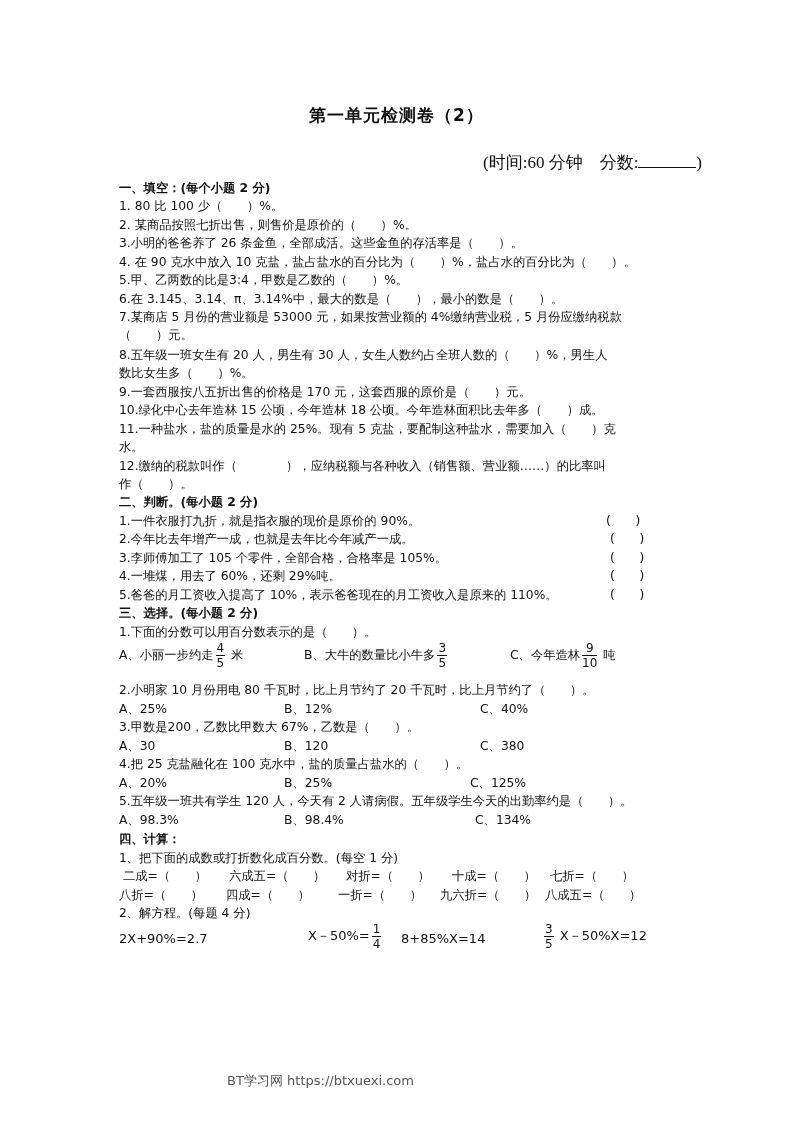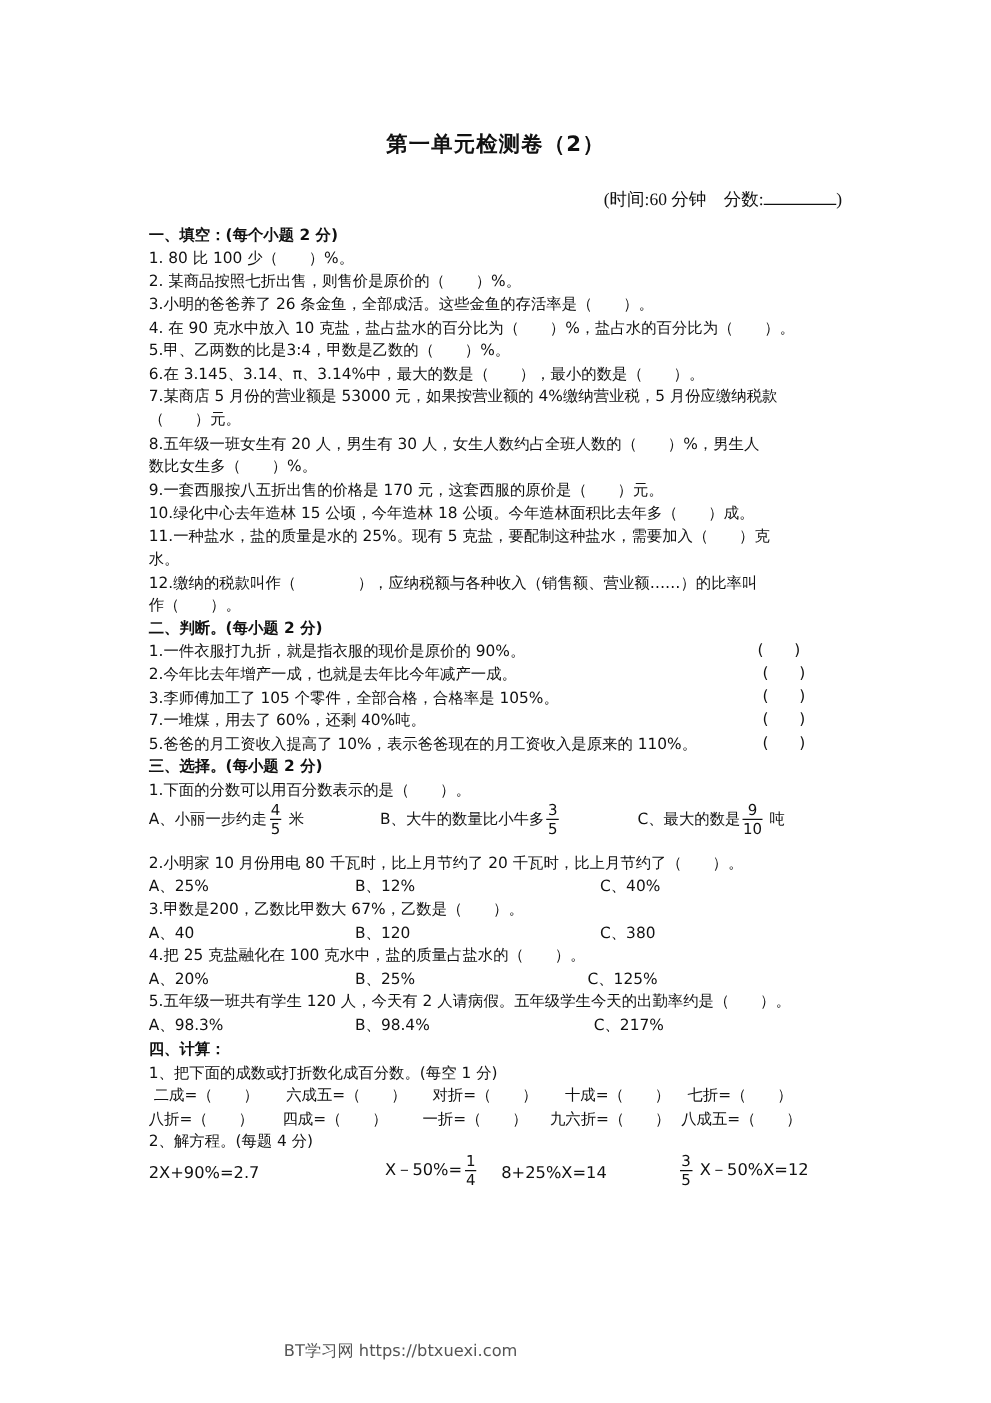--- a/index.html
+++ b/index.html
@@ -1,20 +1,20 @@
 <!DOCTYPE html>
 <html><head>
 <meta charset="utf-8">
 <style>
   html, body { margin: 0; padding: 0; background: #ffffff; }
   body { width: 793px; height: 1122px; position: relative; overflow: hidden;
          font-family: "DejaVu Sans", "Liberation Sans", sans-serif; color: #111; }
   .title { position: absolute; top: 104px; left: 0; width: 793px; text-align: center;
            font-size: 17px; font-weight: bold; letter-spacing: 1px; }
-  .meta { position: absolute; top: 151px; left: 483px; font-family: "Liberation Serif", "DejaVu Serif", serif; font-size: 14px; text-align: right; }
+  .meta { position: absolute; top: 151px; left: 483px; font-family: "Liberation Serif", "DejaVu Serif", serif; font-size: 17px; text-align: right; }
   .meta .blank { display: inline-block; width: 58px; border-bottom: 1px solid #111; height: 12px; vertical-align: baseline; }
   .line { position: absolute; left: 119px; font-size: 12.3px; white-space: nowrap; line-height: 18px; }
   .sec { font-weight: bold; }
   .paren { position: absolute; font-size: 12.3px; }
   .opt { position: absolute; font-size: 12.3px; white-space: nowrap; line-height: 18px; }
   .frac { display: inline-block; vertical-align: middle; text-align: center; font-size: 12px; line-height: 14px; margin: 0 2px; }
   .frac .num { display: block; border-bottom: 1px solid #111; padding: 0 1px; }
   .frac .den { display: block; }
   .footer { position: absolute; top: 1072px; left: 0; width: 641px; text-align: center;
             font-size: 13px; color: #555; font-family: "DejaVu Sans", sans-serif; }
@@ -45,73 +45,73 @@
 <div class="line" style="top:457px">12.缴纳的税款叫作（　　　　），应纳税额与各种收入（销售额、营业额……）的比率叫</div>
 <div class="line" style="top:475px">作（　　）。</div>
 
 <div class="line sec" style="top:493px">二、判断。(每小题 2 分)</div>
 <div class="line" style="top:512px">1.一件衣服打九折，就是指衣服的现价是原价的 90%。</div>
 <div class="paren" style="top:512px; left:606px">(　　)</div>
 <div class="line" style="top:530px">2.今年比去年增产一成，也就是去年比今年减产一成。</div>
 <div class="paren" style="top:530px; left:610px">(　　)</div>
 <div class="line" style="top:549px">3.李师傅加工了 105 个零件，全部合格，合格率是 105%。</div>
 <div class="paren" style="top:549px; left:610px">(　　)</div>
-<div class="line" style="top:567px">7.一堆煤，用去了 60%，还剩 40%吨。</div>
+<div class="line" style="top:567px">4.一堆煤，用去了 60%，还剩 29%吨。</div>
 <div class="paren" style="top:567px; left:610px">(　　)</div>
 <div class="line" style="top:586px">5.爸爸的月工资收入提高了 10%，表示爸爸现在的月工资收入是原来的 110%。</div>
 <div class="paren" style="top:586px; left:610px">(　　)</div>
 
 <div class="line sec" style="top:604px">三、选择。(每小题 2 分)</div>
 <div class="line" style="top:623px">1.下面的分数可以用百分数表示的是（　　）。</div>
 <div class="opt" style="top:641px; left:119px">
   <span>A、小丽一步约走</span><span class="frac"><span class="num">4</span><span class="den">5</span></span><span> 米</span>
 </div>
 <div class="opt" style="top:641px; left:304px">
   <span>B、大牛的数量比小牛多</span><span class="frac"><span class="num">3</span><span class="den">5</span></span>
 </div>
 <div class="opt" style="top:641px; left:510px">
-  <span>C、最大的数是</span><span class="frac"><span class="num">9</span><span class="den">10</span></span><span> 吨</span>
+  <span>C、今年造林</span><span class="frac"><span class="num">9</span><span class="den">10</span></span><span> 吨</span>
 </div>
 
 <div class="line" style="top:681px">2.小明家 10 月份用电 80 千瓦时，比上月节约了 20 千瓦时，比上月节约了（　　）。</div>
 <div class="opt" style="top:700px; left:119px">A、25%</div>
 <div class="opt" style="top:700px; left:284px">B、12%</div>
 <div class="opt" style="top:700px; left:480px">C、40%</div>
 
 <div class="line" style="top:718px">3.甲数是200，乙数比甲数大 67%，乙数是（　　）。</div>
-<div class="opt" style="top:737px; left:119px">A、40</div>
+<div class="opt" style="top:737px; left:119px">A、30</div>
 <div class="opt" style="top:737px; left:284px">B、120</div>
 <div class="opt" style="top:737px; left:480px">C、380</div>
 
 <div class="line" style="top:755px">4.把 25 克盐融化在 100 克水中，盐的质量占盐水的（　　）。</div>
 <div class="opt" style="top:774px; left:119px">A、20%</div>
 <div class="opt" style="top:774px; left:284px">B、25%</div>
 <div class="opt" style="top:774px; left:470px">C、125%</div>
 
 <div class="line" style="top:792px">5.五年级一班共有学生 120 人，今天有 2 人请病假。五年级学生今天的出勤率约是（　　）。</div>
 <div class="opt" style="top:811px; left:119px">A、98.3%</div>
 <div class="opt" style="top:811px; left:284px">B、98.4%</div>
-<div class="opt" style="top:811px; left:475px">C、217%</div>
+<div class="opt" style="top:811px; left:475px">C、134%</div>
 
 <div class="line sec" style="top:830px">四、计算：</div>
 <div class="line" style="top:849px">1、把下面的成数或打折数化成百分数。(每空 1 分)</div>
 <div class="opt" style="top:867px; left:123px">二成=（　　）</div>
 <div class="opt" style="top:867px; left:229px">六成五=（　　）</div>
 <div class="opt" style="top:867px; left:346px">对折=（　　）</div>
 <div class="opt" style="top:867px; left:452px">十成=（　　）</div>
 <div class="opt" style="top:867px; left:550px">七折=（　　）</div>
 <div class="opt" style="top:886px; left:119px">八折=（　　）</div>
 <div class="opt" style="top:886px; left:226px">四成=（　　）</div>
 <div class="opt" style="top:886px; left:338px">一折=（　　）</div>
 <div class="opt" style="top:886px; left:440px">九六折=（　　）</div>
 <div class="opt" style="top:886px; left:545px">八成五=（　　）</div>
 <div class="line" style="top:904px">2、解方程。(每题 4 分)</div>
 
 <div class="opt" style="top:930px; left:119px; font-size:13px">2X+90%=2.7</div>
 <div class="opt" style="top:922px; left:308px; font-size:13px">
   <span>X－50%=</span><span class="frac"><span class="num">1</span><span class="den">4</span></span>
 </div>
-<div class="opt" style="top:930px; left:401px; font-size:13px">8+25%X=14</div>
+<div class="opt" style="top:930px; left:401px; font-size:13px">8+85%X=14</div>
 <div class="opt" style="top:922px; left:542px; font-size:13px">
   <span class="frac"><span class="num">3</span><span class="den">5</span></span><span> X－50%X=12</span>
 </div>
 
 <div class="footer">BT学习网 https://btxuexi.com</div>
 
 </body></html>

